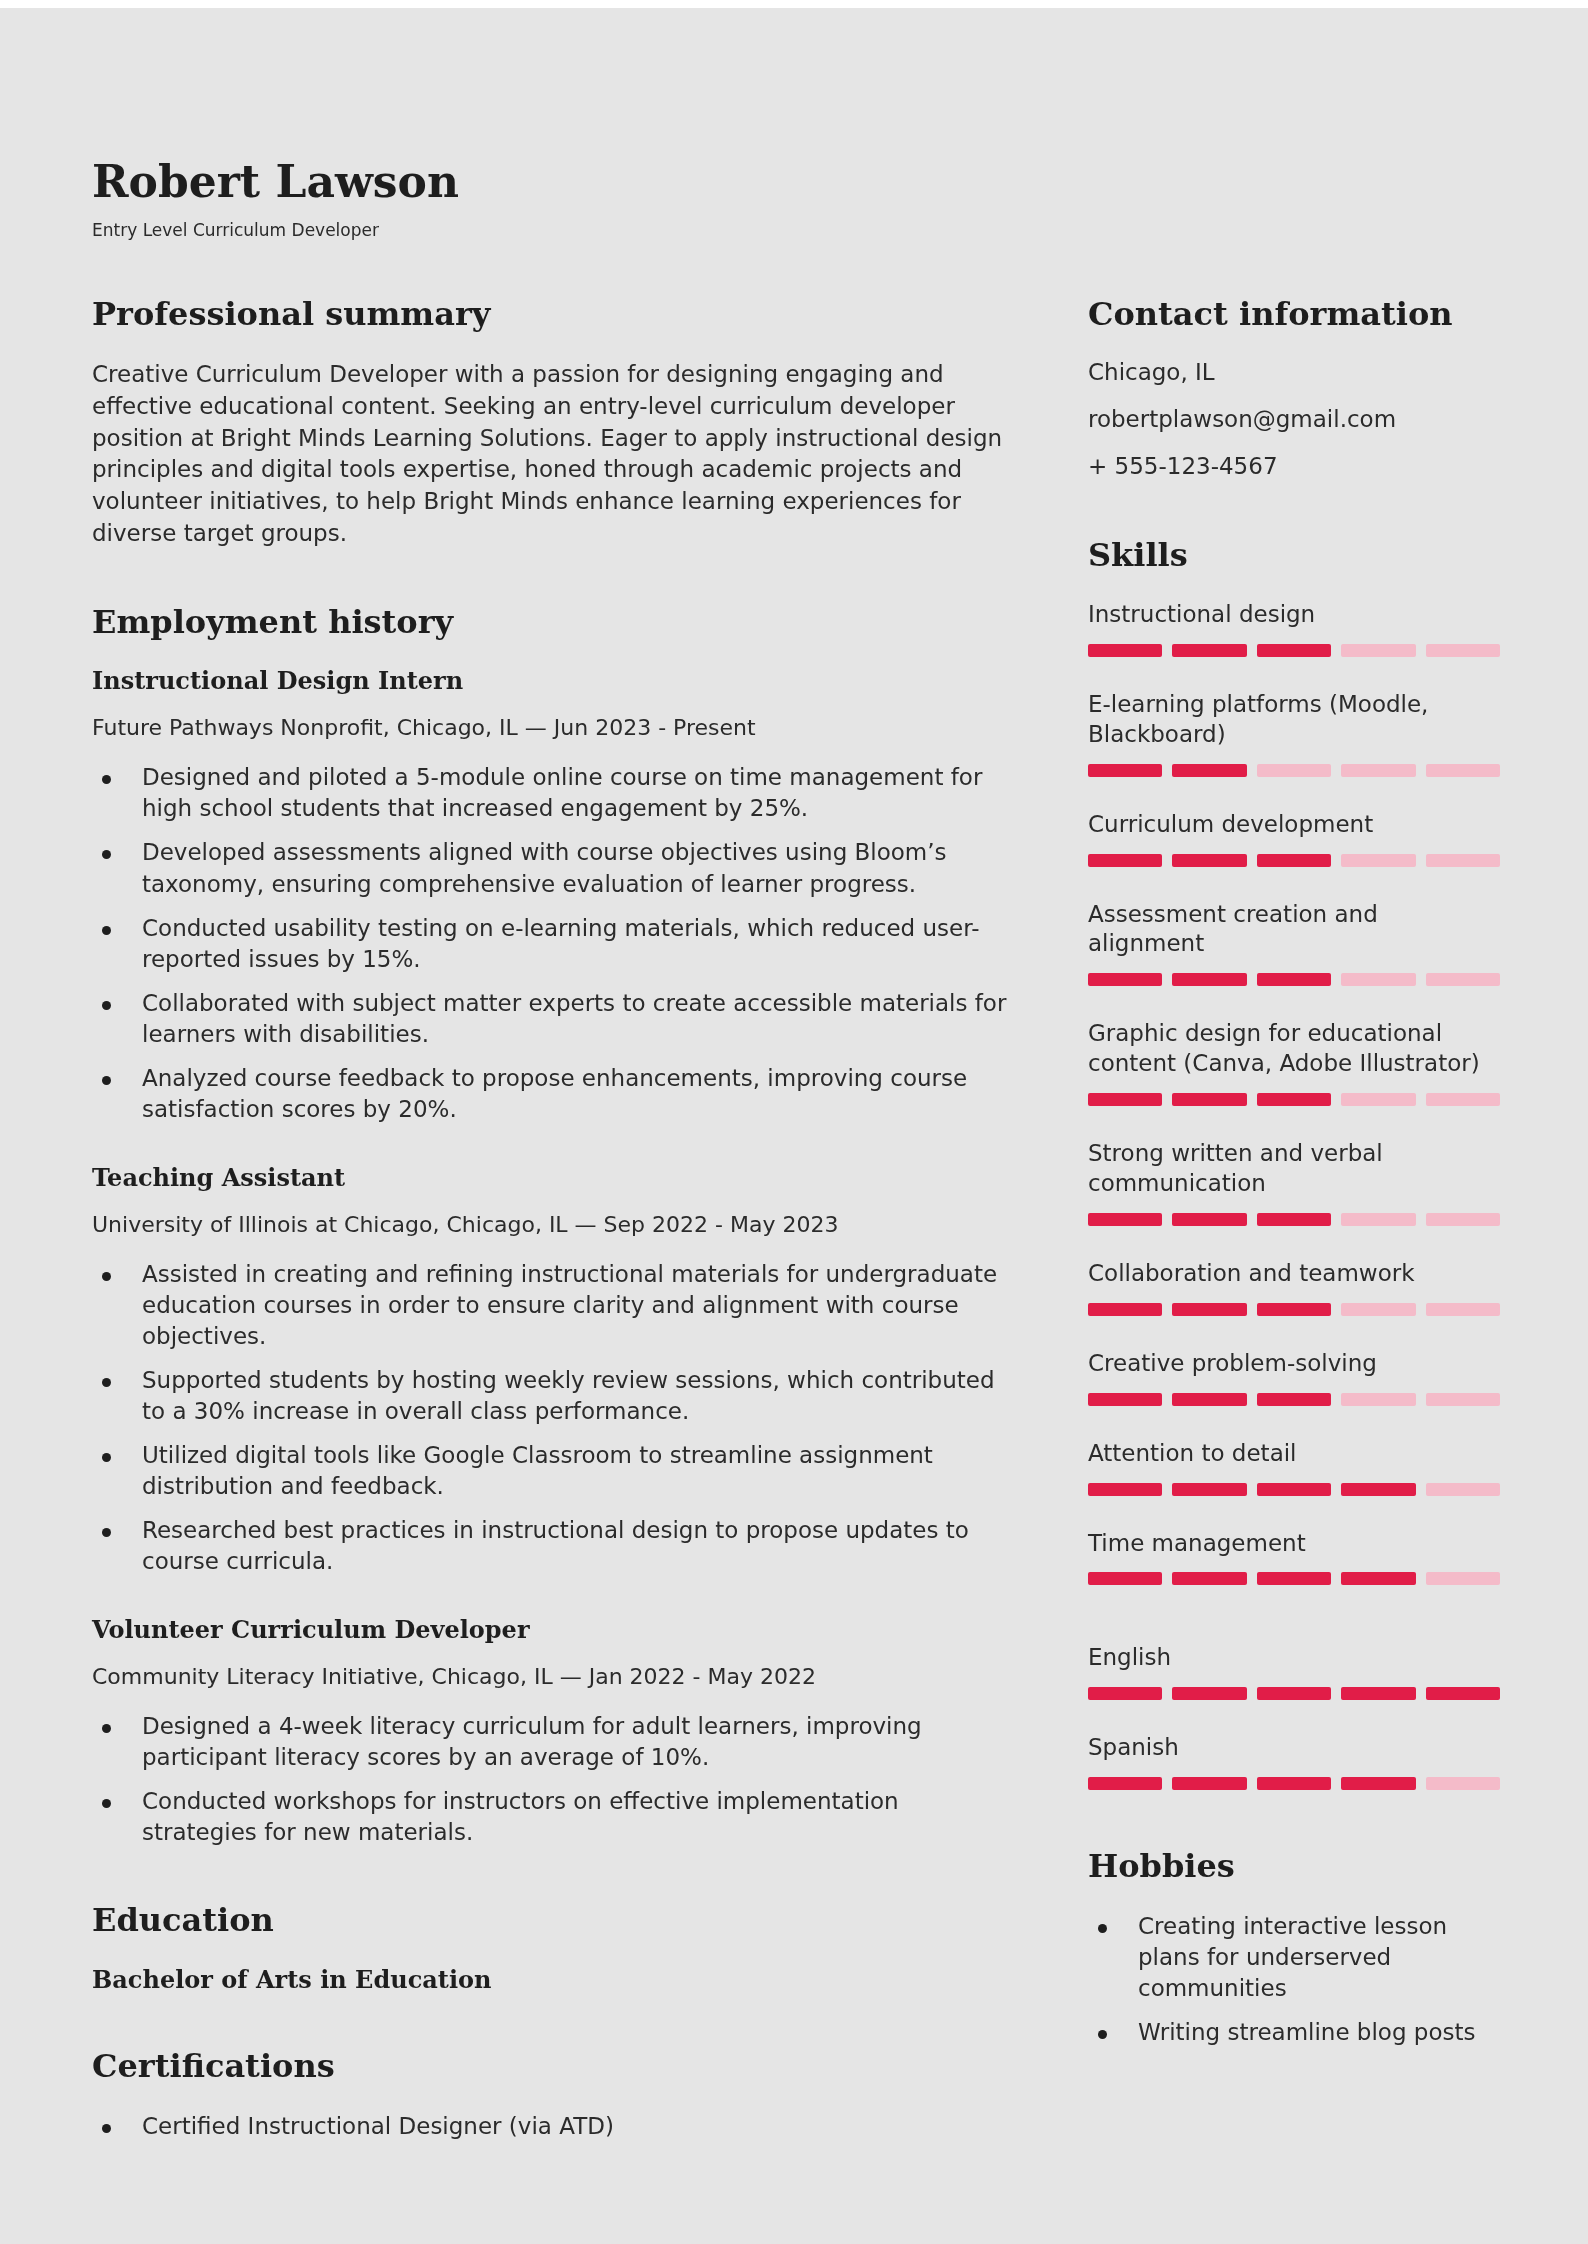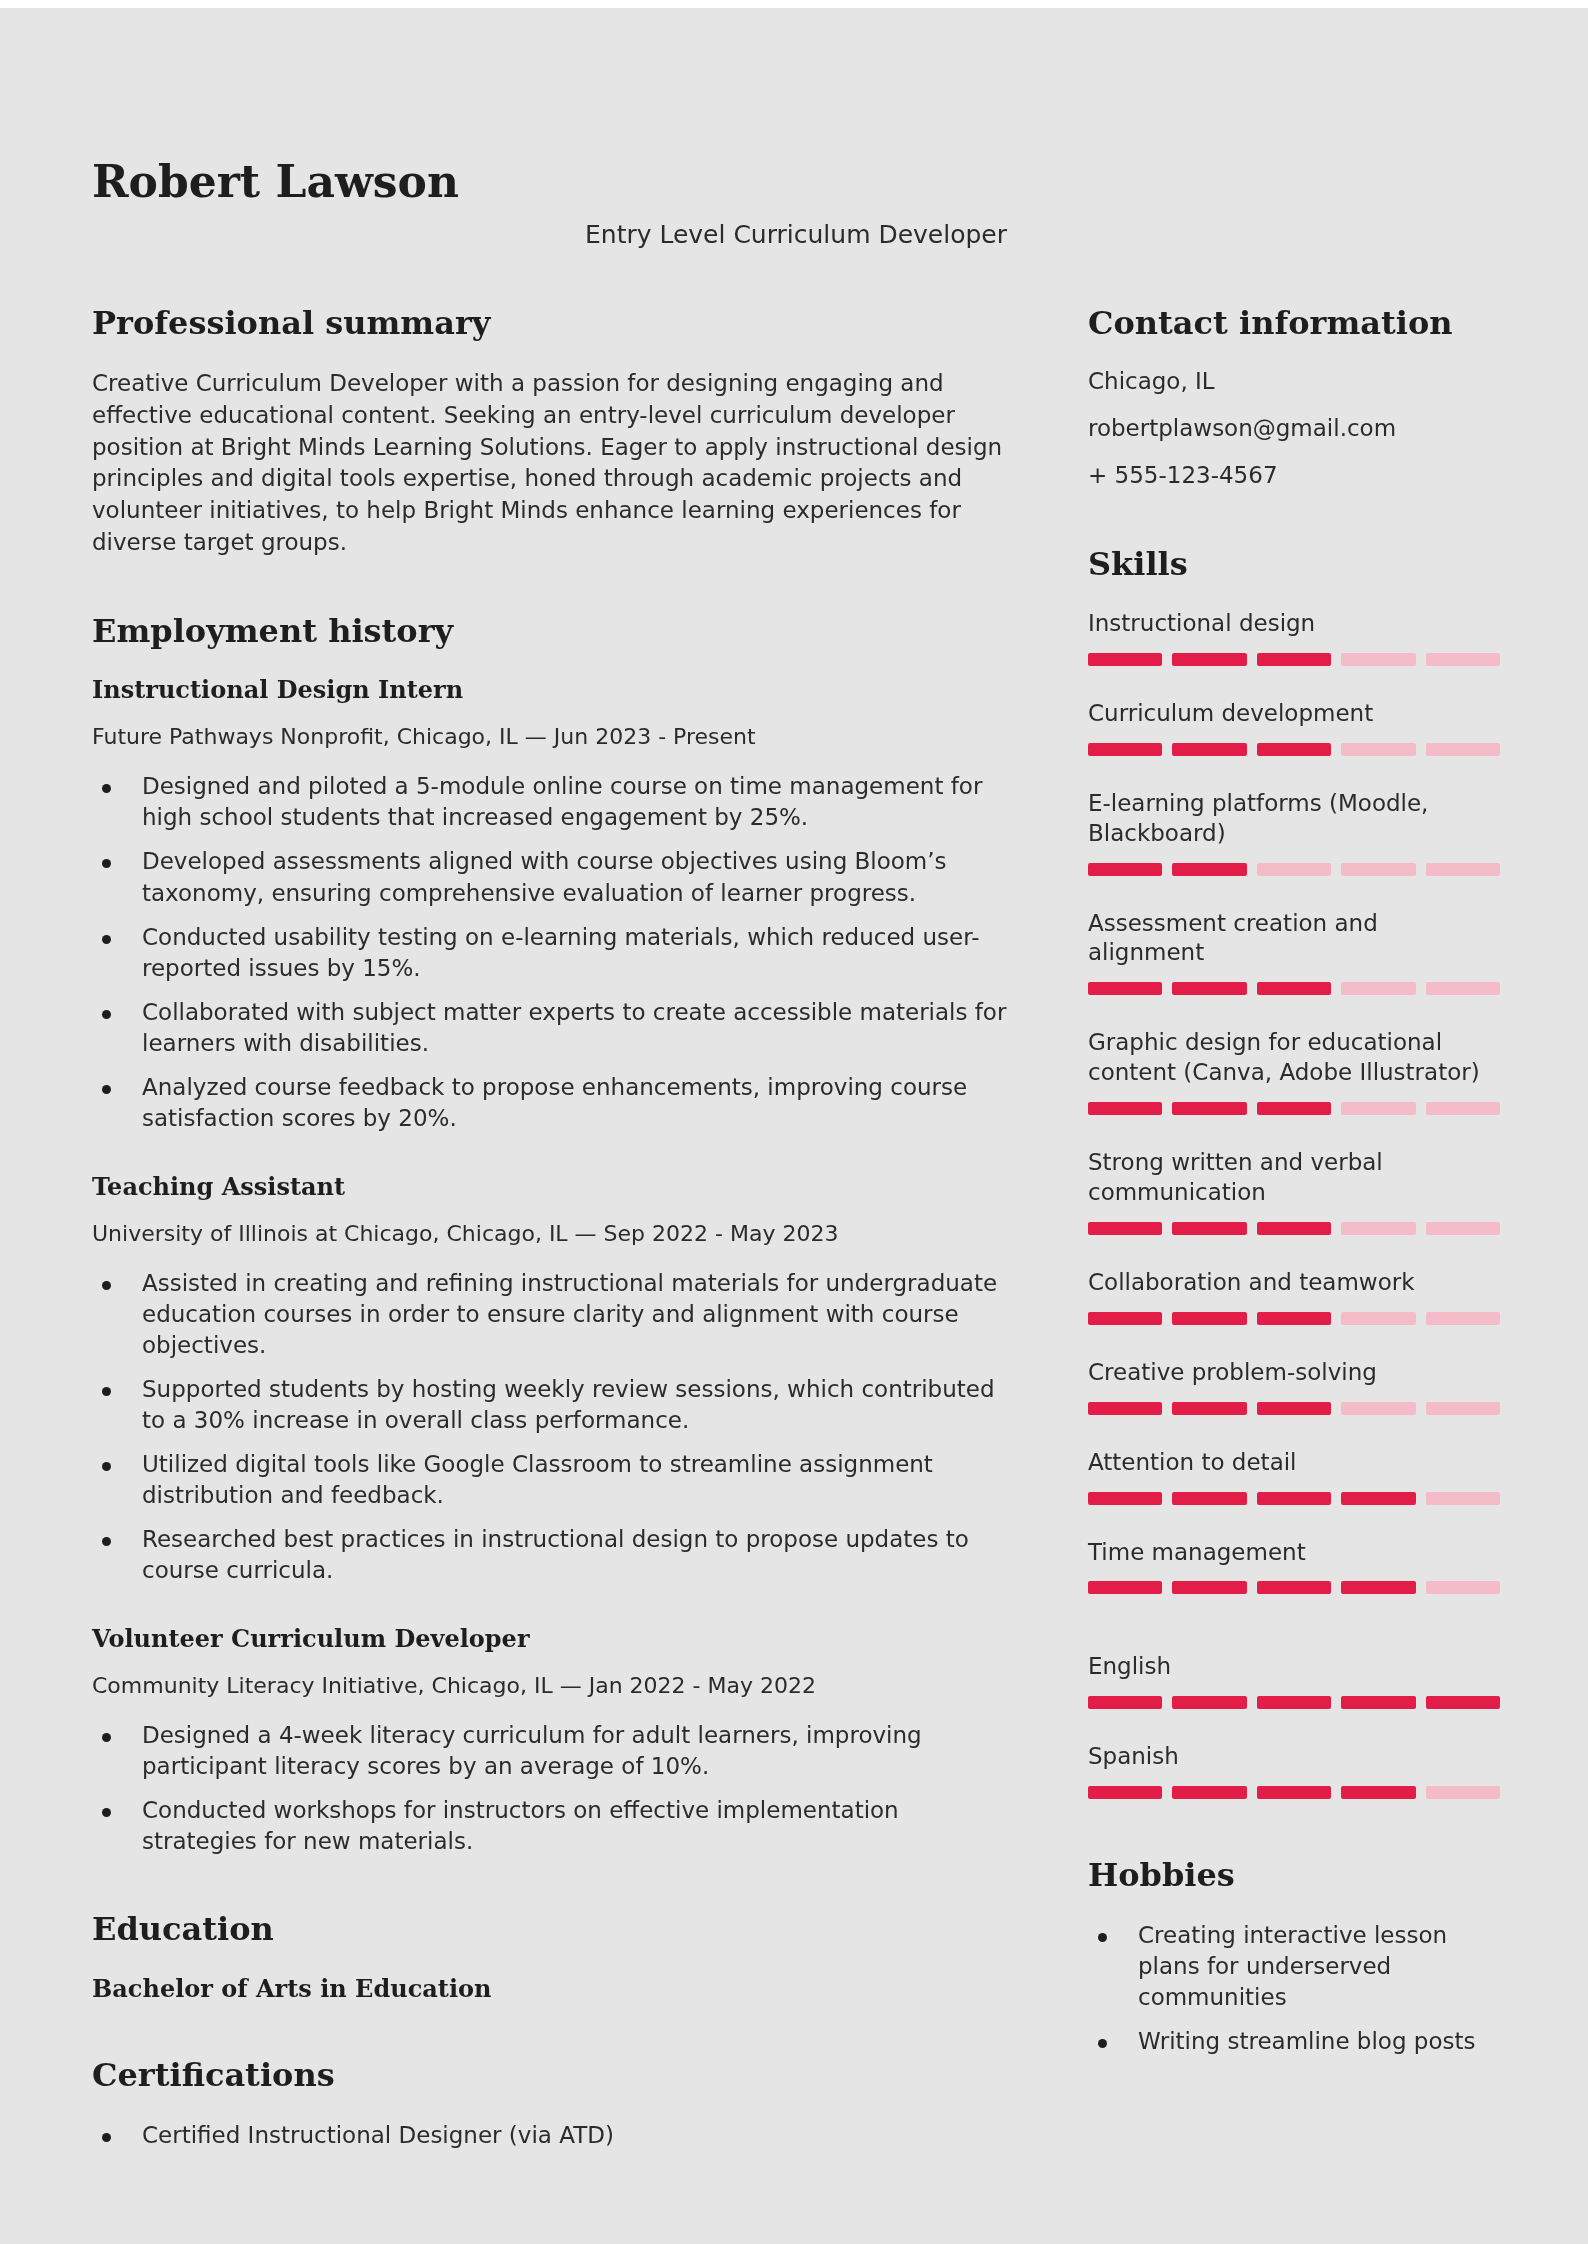--- a/index.html
+++ b/index.html
@@ -24,24 +24,23 @@
   }
   
   .hd-name{
     font-family:"DejaVu Serif","Liberation Serif",serif;
     font-weight:700;
     font-size:44px;
     line-height:1.1;
     color:var(--ink);
   }
   .hd-title{
-    font-size:25px;
+    font-size:17px;
     margin-top:14px;
     color:var(--body);
-    text-align:center;
   }
   
   .columns{
     display:flex;
     gap:78px;
     margin-top:56px;
     align-items:flex-start;
   }
   .col-left{flex:1 1 auto;min-width:0;}
   .col-right{flex:0 0 412px;width:412px;}
@@ -208,36 +207,36 @@
     <div class="rating-bar">
                 <span class="seg on"></span>
                 <span class="seg on"></span>
                 <span class="seg on"></span>
                 <span class="seg"></span>
                 <span class="seg"></span>
               </div>
   </div>
 
   <div class="rating">
+    <div class="rating-label">E-learning platforms (Moodle, Blackboard)</div>
+    <div class="rating-bar">
+                <span class="seg on"></span>
+                <span class="seg on"></span>
+                <span class="seg"></span>
+                <span class="seg"></span>
+                <span class="seg"></span>
+              </div>
+  </div>
+
+  <div class="rating">
     <div class="rating-label">Curriculum development</div>
     <div class="rating-bar">
                 <span class="seg on"></span>
                 <span class="seg on"></span>
                 <span class="seg on"></span>
-                <span class="seg"></span>
-                <span class="seg"></span>
-              </div>
-  </div>
-
-  <div class="rating">
-    <div class="rating-label">E-learning platforms (Moodle, Blackboard)</div>
-    <div class="rating-bar">
-                <span class="seg on"></span>
-                <span class="seg on"></span>
-                <span class="seg"></span>
                 <span class="seg"></span>
                 <span class="seg"></span>
               </div>
   </div>
 
   <div class="rating">
     <div class="rating-label">Assessment creation and alignment</div>
     <div class="rating-bar">
                 <span class="seg on"></span>
                 <span class="seg on"></span>

